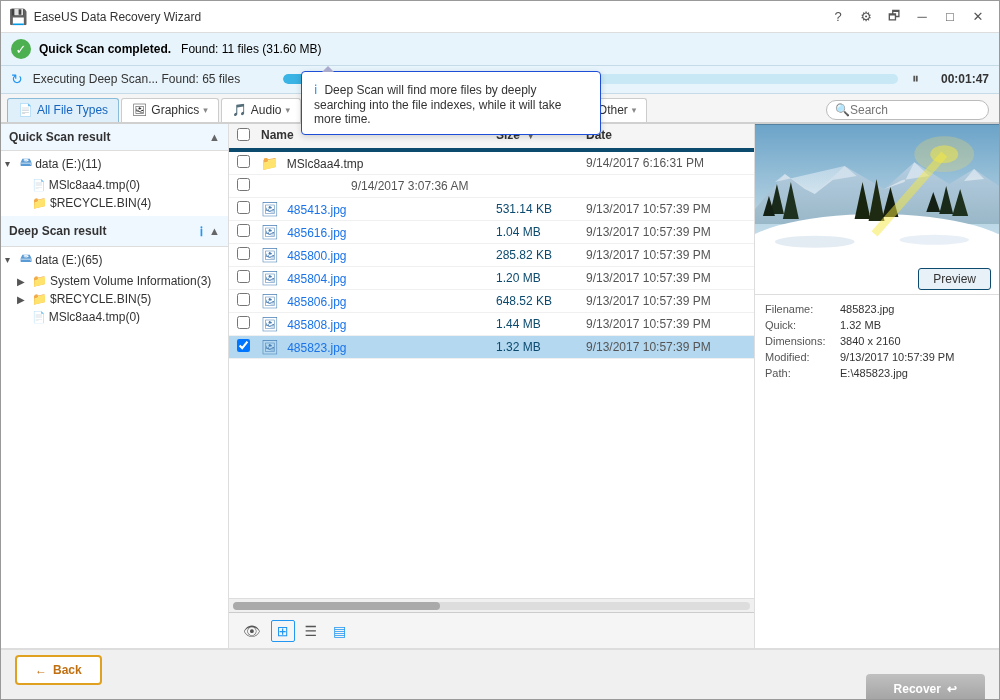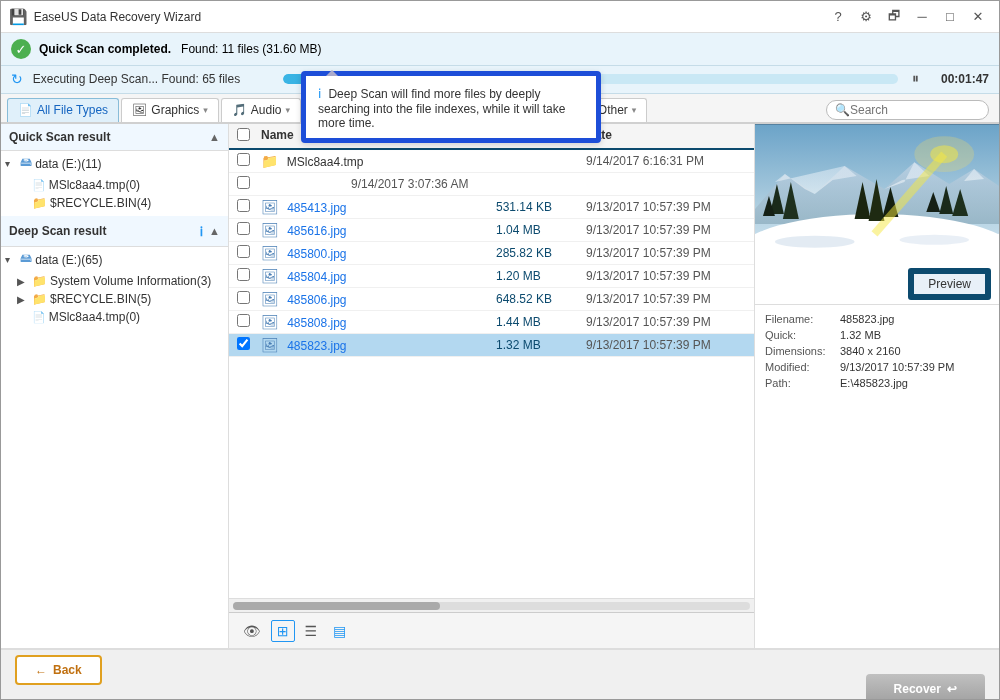--- a/index.html
+++ b/index.html
@@ -34,21 +34,21 @@
     .status-icon-check {
       width: 20px; height: 20px; border-radius: 50%;
       background: #4caf50; display: flex; align-items: center; justify-content: center;
       color: white; font-size: 13px; flex-shrink: 0;
     }
     .status-bold { font-weight: bold; }
     .tooltip-bubble {
       position: absolute;
       top: 38px; left: 300px;
       background: #fff;
-      border: 5px solid #1d4ed8;
+      border: 1px solid #1d4ed8;
       border-radius: 4px;
       padding: 8px 12px;
       max-width: 300px;
       font-size: 11px;
       color: #333;
       z-index: 100;
       box-shadow: 0 2px 6px rgba(0,0,0,0.15);
     }
     .tooltip-bubble::before {
       content: '';
@@ -177,21 +177,21 @@
       background: #fff;
     }
     .file-table {
       flex: 1;
       overflow-y: auto;
       overflow-x: hidden;
     }
     .table-header {
       display: flex;
       background: #f5f5f5;
-      border-bottom: 2px solid #0c4a6e;
+      border-bottom: 4px solid #0c4a6e;
       padding: 4px 8px;
       font-weight: bold;
       color: #333;
       position: sticky;
       top: 0;
     }
     .col-check { width: 24px; flex-shrink: 0; }
     .col-name { flex: 1; }
     .col-size { width: 90px; flex-shrink: 0; }
     .col-date { width: 160px; flex-shrink: 0; }
@@ -232,21 +232,21 @@
       justify-content: center;
     }
     .preview-btn-row {
       display: flex;
       justify-content: flex-end;
       padding: 4px 8px;
       border-bottom: 1px solid #ddd;
     }
     .preview-btn {
       background: #e8f0f8;
-      border: 6px solid #0c4a6e;
+      border: 1px solid #0c4a6e;
       border-radius: 3px;
       padding: 3px 14px;
       cursor: pointer;
       font-size: 12px;
       color: #333;
     }
     .file-info { padding: 8px 10px; }
     .info-row { display: flex; margin-bottom: 4px; }
     .info-label { color: #555; min-width: 75px; font-size: 11px; }
     .info-value { color: #333; font-size: 11px; word-break: break-all; }

